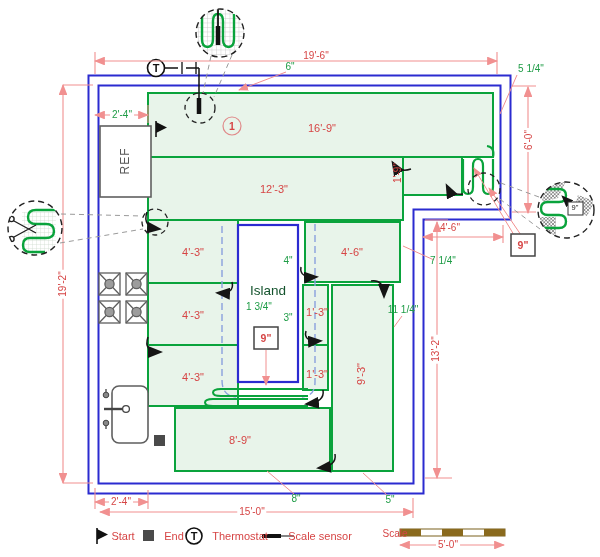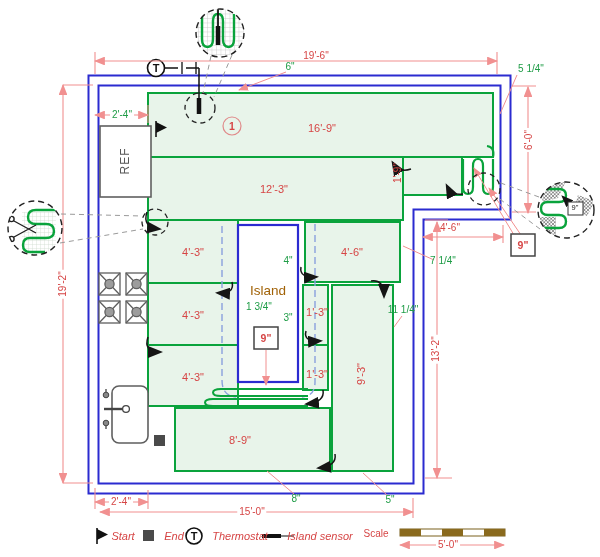--- a/index.html
+++ b/index.html
@@ -6,26 +6,26 @@
   #stage{position:relative;width:600px;height:557px;background:#fff;overflow:hidden;
          font-family:"Liberation Sans",sans-serif;}
   #stage svg{position:absolute;left:0;top:0;}
   .lb{position:absolute;transform:translate(-50%,-50%);white-space:nowrap;
       font-size:10px;line-height:1;}
   .rl{font-size:11px;} 
   .tr{color:#d64545;}
   .tg{color:#1e9c46;}
   .rot{transform:translate(-50%,-50%) rotate(-90deg);}
   .bg{background:#fff;padding:0 2px;}
-  .island-lb{font-size:13.5px;color:#a16207;}
+  .island-lb{font-size:13.5px;color:#14532d;}
   .ref-lb{font-size:12px;color:#555;letter-spacing:1px;}
   .tiny{font-size:7.5px;color:#222;}
   .callout{font-size:10.5px;font-weight:bold;}
   .tsym{font-size:11px;color:#111;font-weight:bold;}
-  .leg{font-size:11px;font-style:italic;}
+  .leg{font-size:11px;}
 </style>
 </head>
 <body>
 
 <div id="stage">
 
 <svg width="600" height="557" viewBox="0 0 600 557">
   <defs>
     <marker id="ar" viewBox="0 0 10 8" refX="9" refY="4" markerWidth="10" markerHeight="8" orient="auto-start-reverse">
       <path d="M0,0L10,4L0,8z" fill="#f19090"></path>
@@ -302,17 +302,17 @@
 <span class="lb tr bg" style="left:121px;top:502px">2'-4"</span>
 <span class="lb tr bg" style="left:252px;top:512px">15'-0"</span>
 
 <span class="lb tiny" style="left:575px;top:208px">9"</span>
 <span class="lb tsym" style="left:156px;top:68px">T</span>
 
 <span class="lb tr leg" style="left:123px;top:536px">Start</span>
 <span class="lb tr leg" style="left:174px;top:536px">End</span>
 <span class="lb tsym" style="left:194px;top:536px">T</span>
 <span class="lb tr leg" style="left:240px;top:536px">Thermostat</span>
-<span class="lb tr leg" style="left:320px;top:536px">Island sensor</span>
-<span class="lb tr" style="left:376px;top:534px">Scale</span>
+<span class="lb tr leg" style="left:320px;top:536px">Scale sensor</span>
+<span class="lb tr" style="left:395px;top:534px">Scale</span>
 <span class="lb tr bg" style="left:448px;top:545px">5'-0"</span>
 
 </div>
 
 </body></html>

